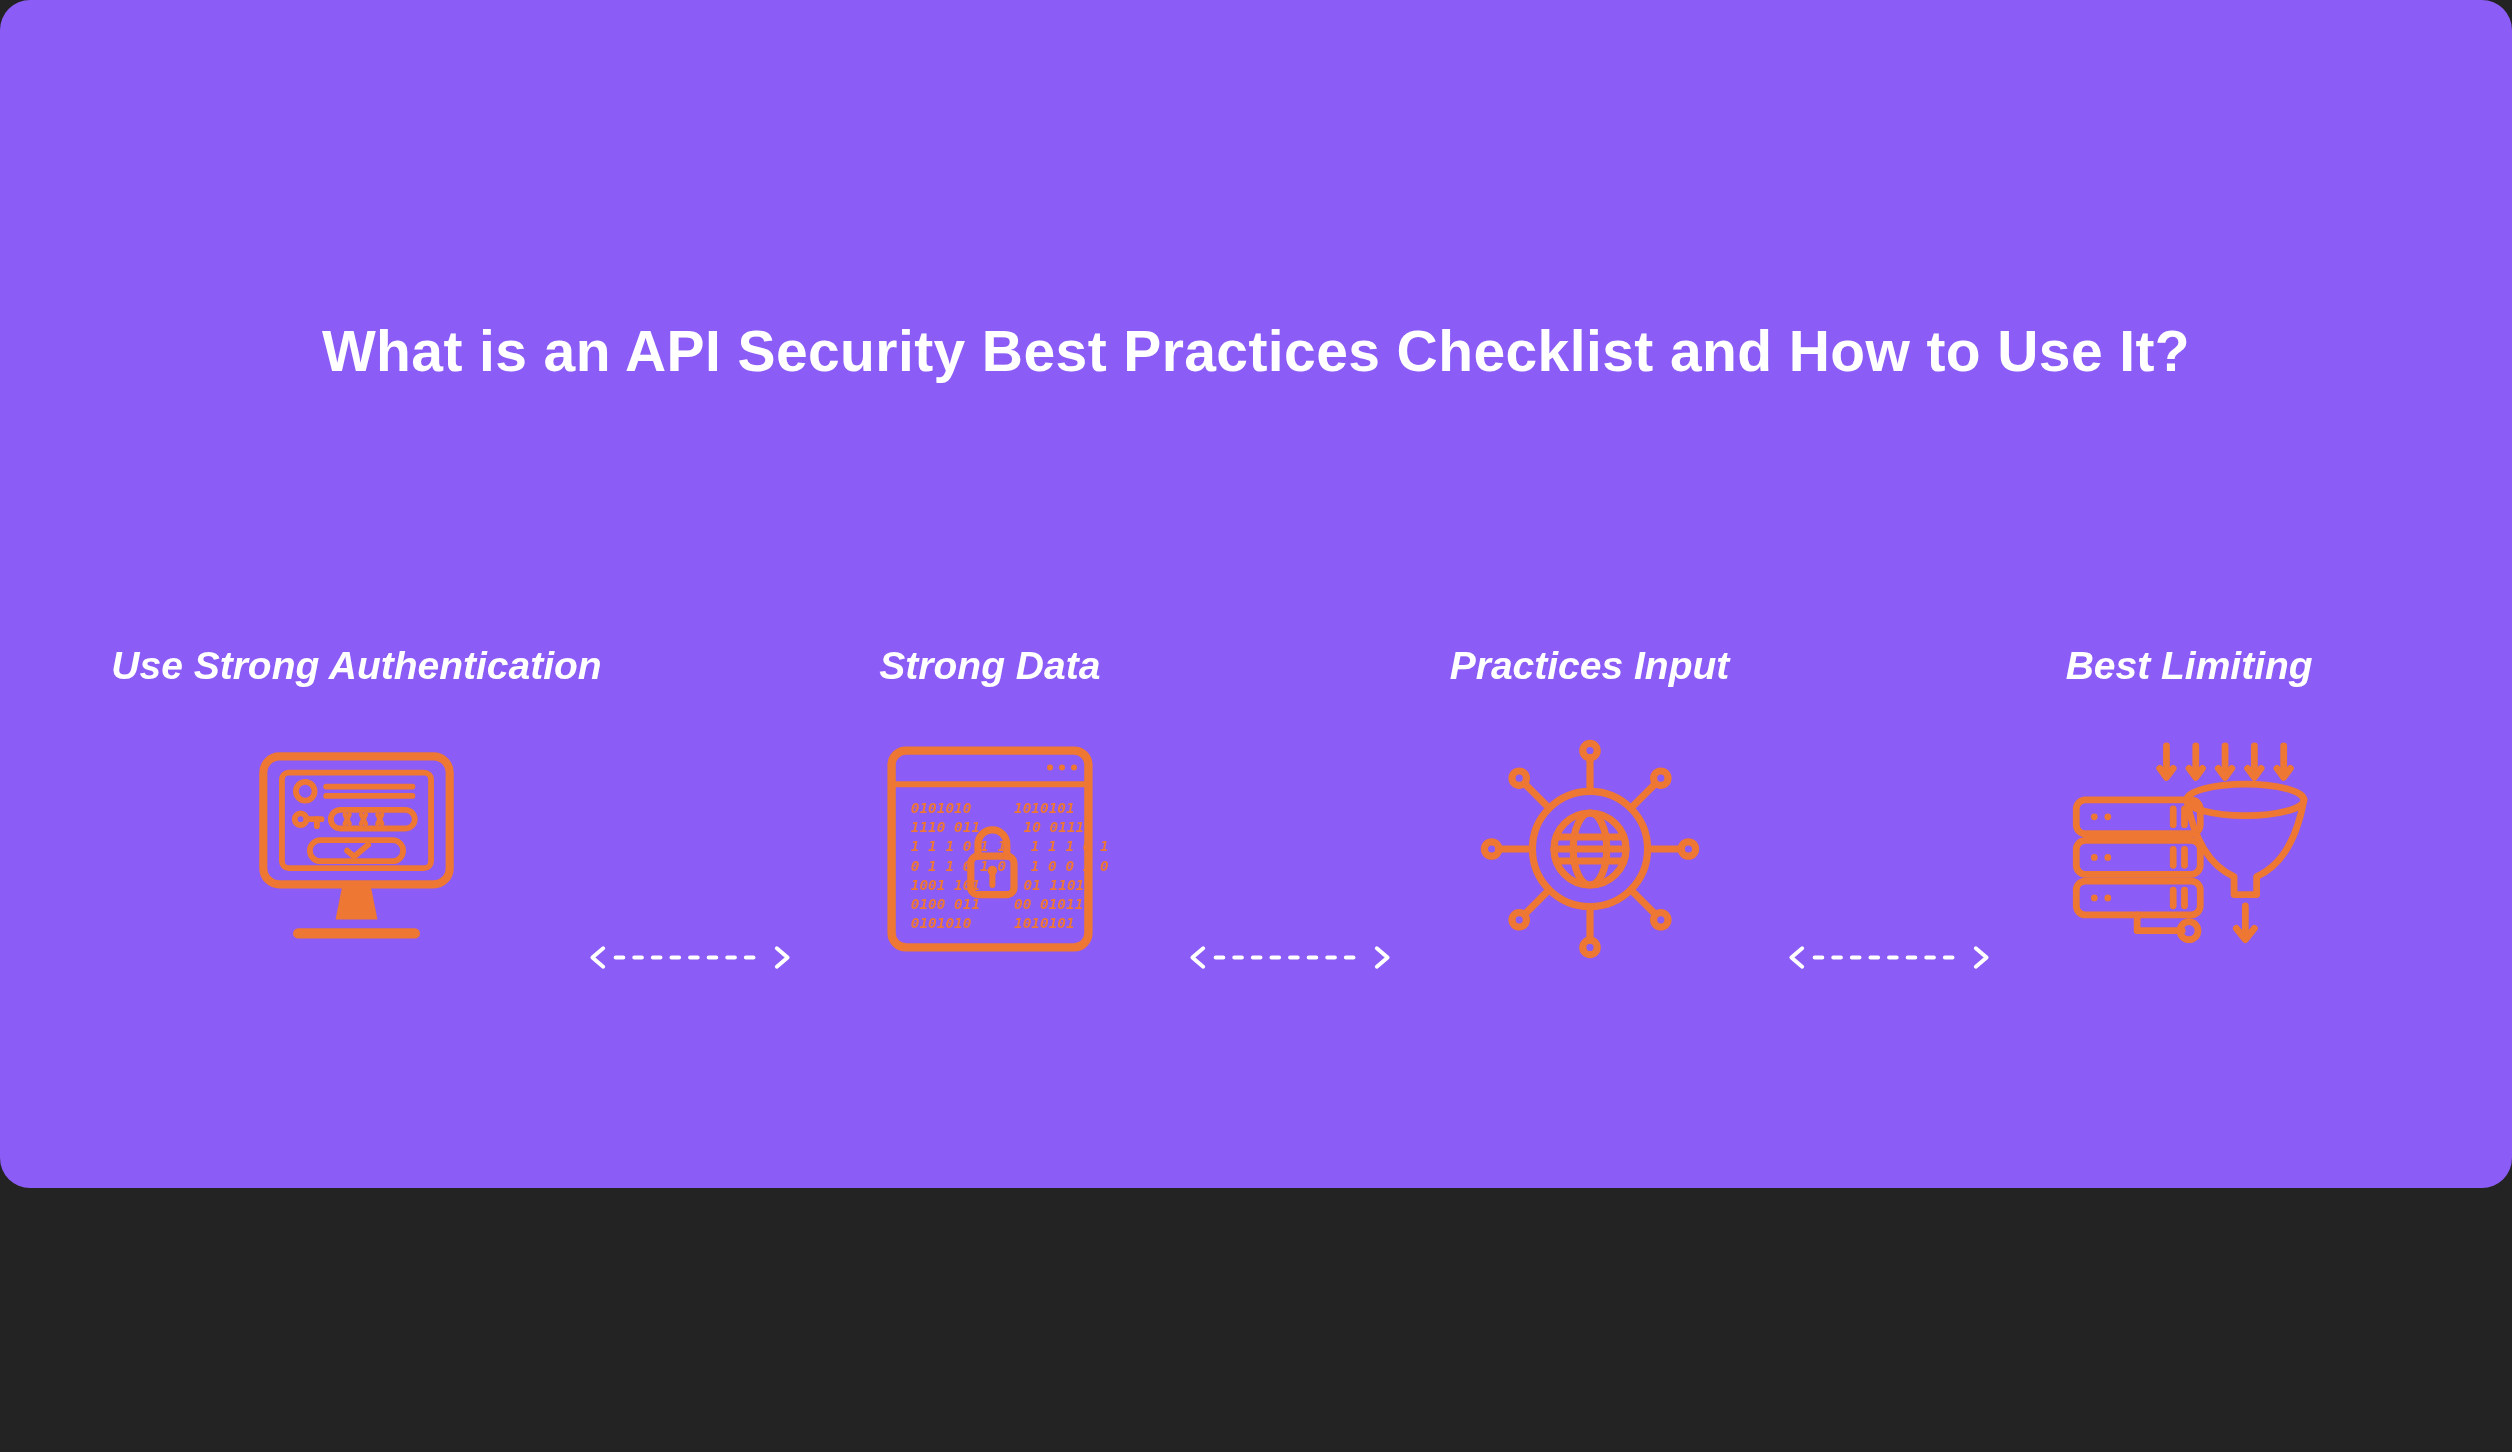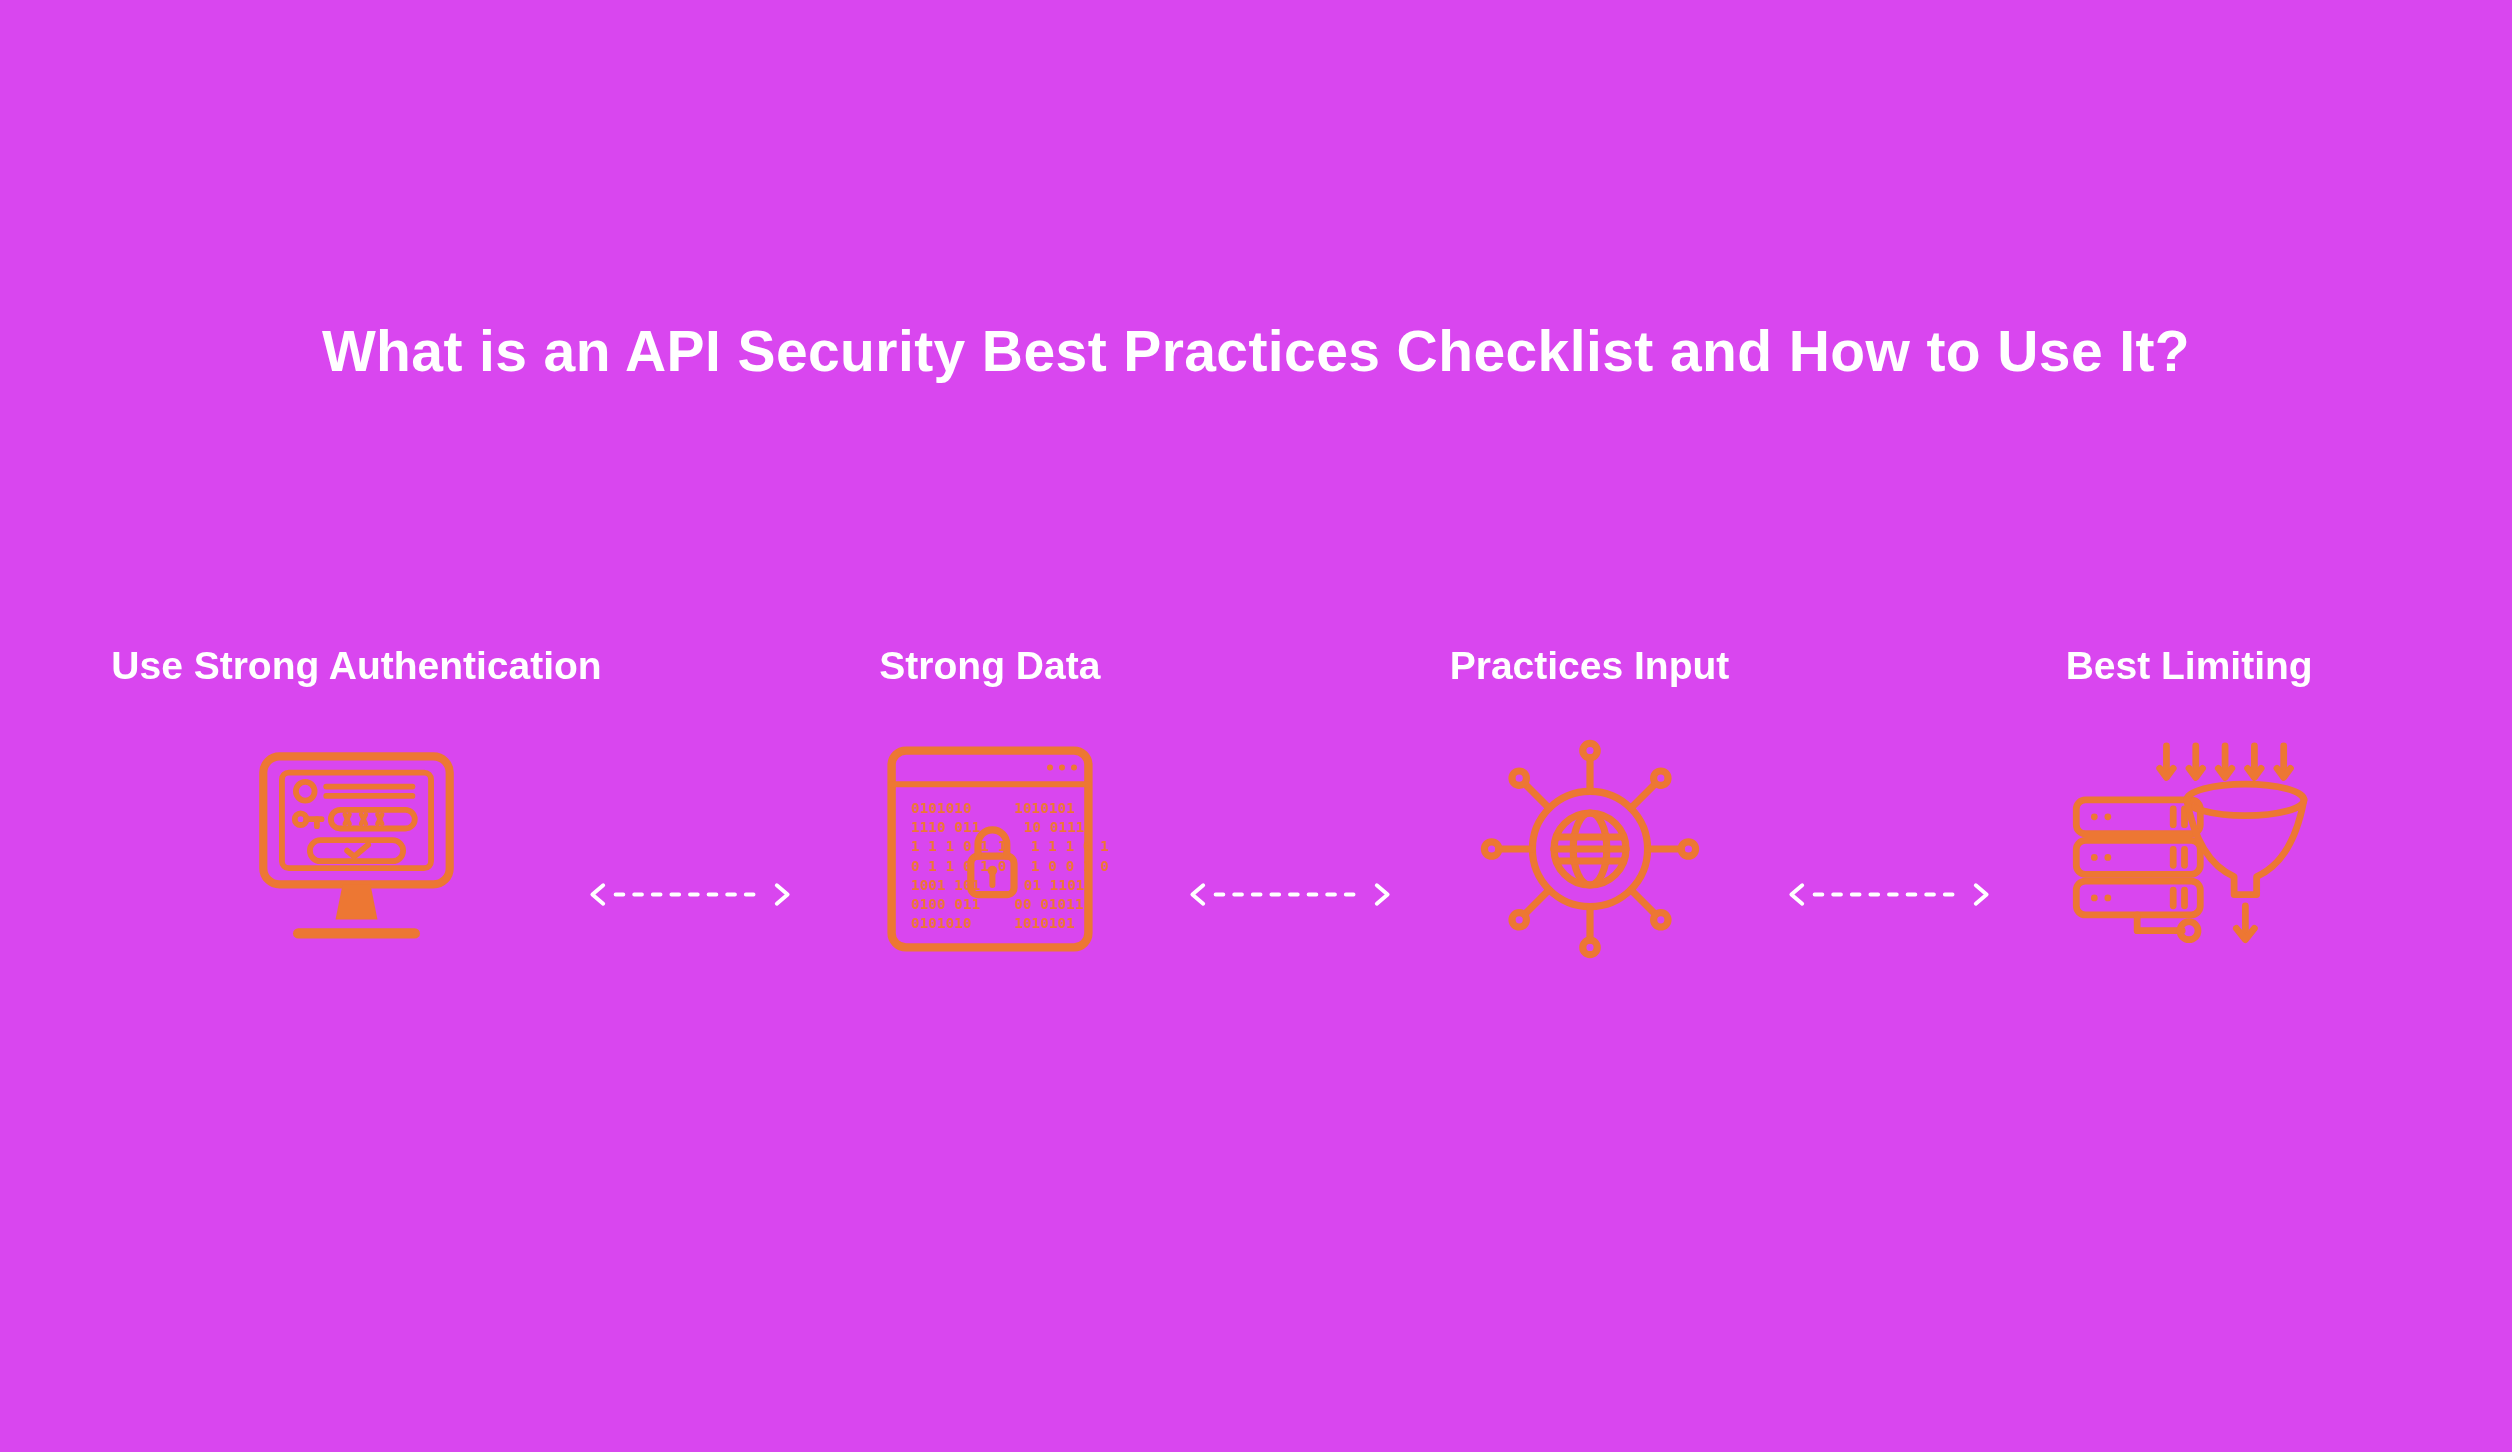--- a/index.html
+++ b/index.html
@@ -6,43 +6,45 @@
     margin: 0;
     padding: 0;
     width: 100%;
     height: 100%;
     background: #232323;
     font-family: "Avenir Next", "Segoe UI", Arial, sans-serif;
     color: #ffffff;
   }
   .stage {
     width: 2512px;
-    height: 1452px;
-    background: #d946ef;
+    height: 1188px;
+    background: #8b5cf6;
     position: relative;
     overflow: hidden;
+    border-radius: 30px;
   }
   .title {
     position: absolute;
     top: 318px;
     left: 0;
     right: 0;
     text-align: center;
     font-size: 57px;
     font-weight: 600;
     letter-spacing: 0.4px;
   }
   .row {
     position: absolute;
     top: 644px;
     left: 124px;
     right: 124px;
     display: flex;
-    align-items: center;
+    align-items: flex-end;
     justify-content: space-between;
+    font-style: italic;
   }
   .item {
     display: flex;
     flex-direction: column;
     align-items: center;
     width: 465px;
   }
   .item .label {
     font-size: 39px;
     font-weight: 600;

